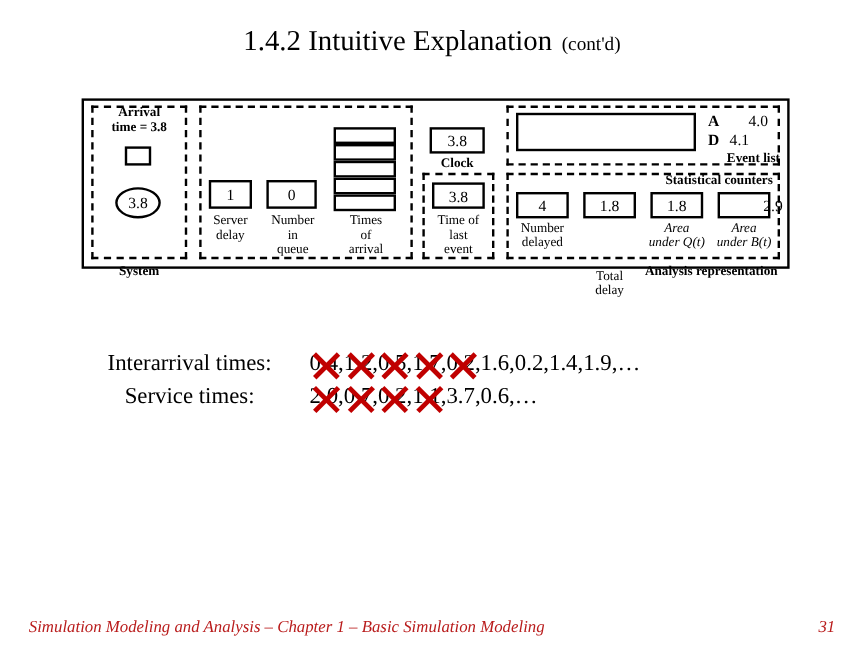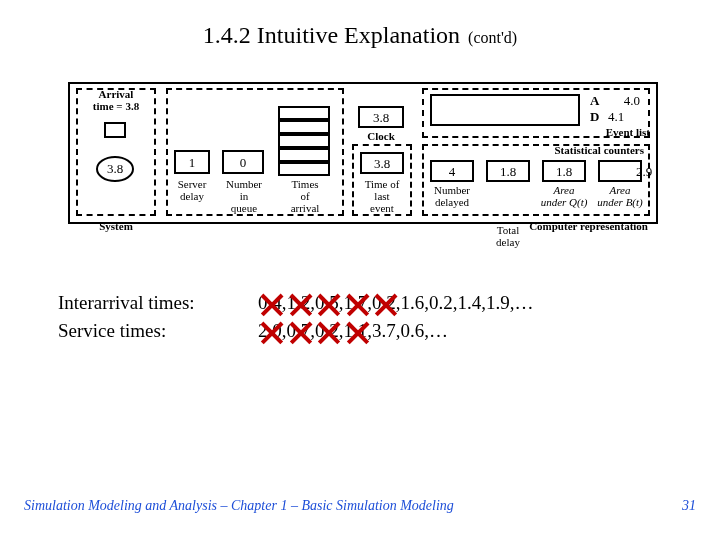--- a/index.html
+++ b/index.html
@@ -27,41 +27,41 @@
   .lbl { position: absolute; font-size: 11px; text-align: center; line-height: 1.1; }
   .val { font-size: 13px; }
   .circle {
     position: absolute; border: 2px solid #000; border-radius: 50%;
     display: flex; align-items: center; justify-content: center;
     font-size: 12px;
   }
 
   
   .rows { position: absolute; left: 58px; top: 292px; font-size: 19px; }
-  .row { display: flex; margin-bottom: 6px; }
+  .row { display: flex; margin-bottom: 6px; text-align: center; }
   .row-label { width: 200px; }
   .nums { position: relative; display: flex; gap: 0; }
   .num { position: relative; display: inline-block; }
   .num .x {
     position: absolute; left: 50%; top: 50%;
     transform: translate(-54%, -50%);
     pointer-events: none;
   }
   .num .x::before, .num .x::after {
     content: ""; position: absolute; left: -14px; top: 0;
     width: 28px; height: 3.5px; background: #c00000;
   }
   .num .x::before { transform: rotate(45deg); }
   .num .x::after  { transform: rotate(-45deg); }
 
   .footer {
-    position: absolute; left: 0; right: 0; bottom: 26px;
+    position: absolute; left: 0; right: 0; bottom: 8px;
     display: flex; justify-content: space-between;
     padding: 0 24px;
-    font-style: italic; font-size: 14px; color: #1d4ed8;
+    font-style: italic; font-size: 14px; color: #b91c1c;
   }
   .footer .page { font-style: italic; }
 </style>
 </head>
 <body>
 
 <div class="title-wrap">
   <span class="title">1.4.2  Intuitive Explanation</span>
   <span class="title-sub">(cont'd)</span>
 </div>
@@ -128,21 +128,21 @@
 delay</div>
 
   <div class="box val" style="left:474px; top:78px; width:44px; height:22px; line-height:20px;">1.8</div>
   <div class="lbl" style="left:466px; top:102px; width:60px; white-space:pre-line; font-style:italic;">Area
 under Q(t)</div>
 
   <div class="box val" style="left:530px; top:78px; width:44px; height:22px; line-height:20px;padding-left:36px;">2.9</div>
   <div class="lbl" style="left:522px; top:102px; width:60px; white-space:pre-line; font-style:italic;">Area
 under B(t)</div>
 
-  <div class="lbl" style="left:290px; top:138px; width:290px; font-weight:bold; text-align:right;">Computer representation</div>
+  <div class="lbl" style="left:290px; top:138px; width:290px; font-weight:bold; text-align:right;">Analysis representation</div>
 </div>
 
 <div class="rows">
   <div class="row">
     <span class="row-label">Interarrival times:</span>
     <span class="nums" id="ia-nums">
         <span class="num">0.4, <span class="x"></span></span>
         <span class="num">1.2, <span class="x"></span></span>
         <span class="num">0.5, <span class="x"></span></span>
         <span class="num">1.7, <span class="x"></span></span>

